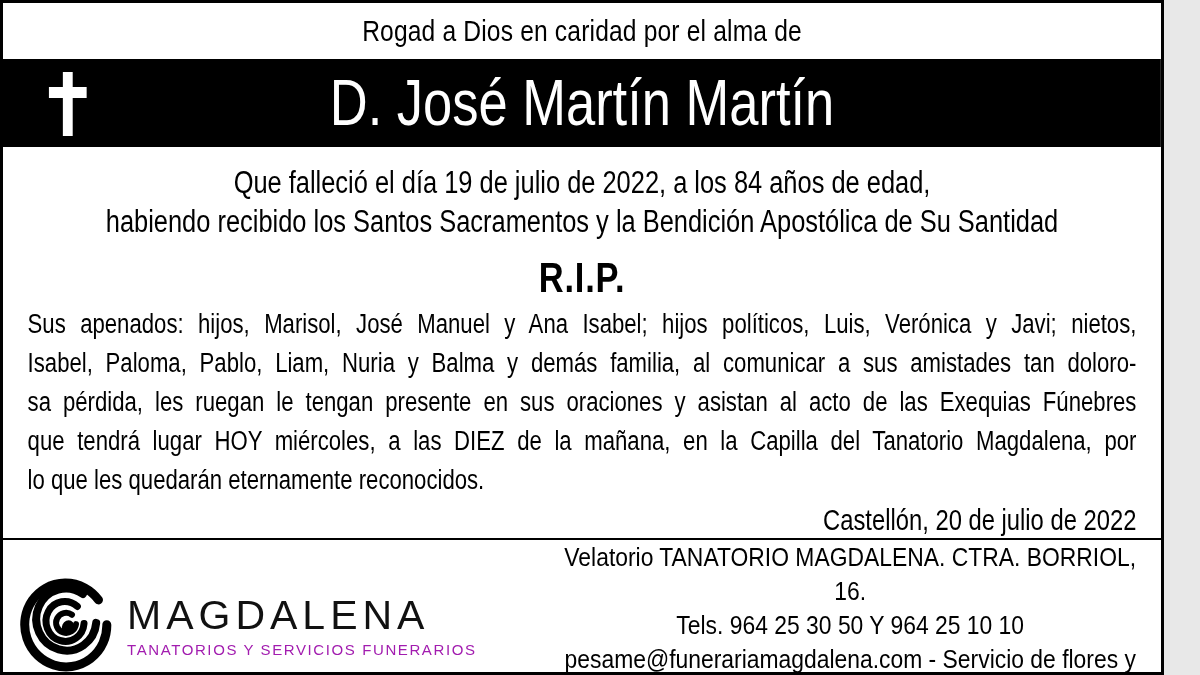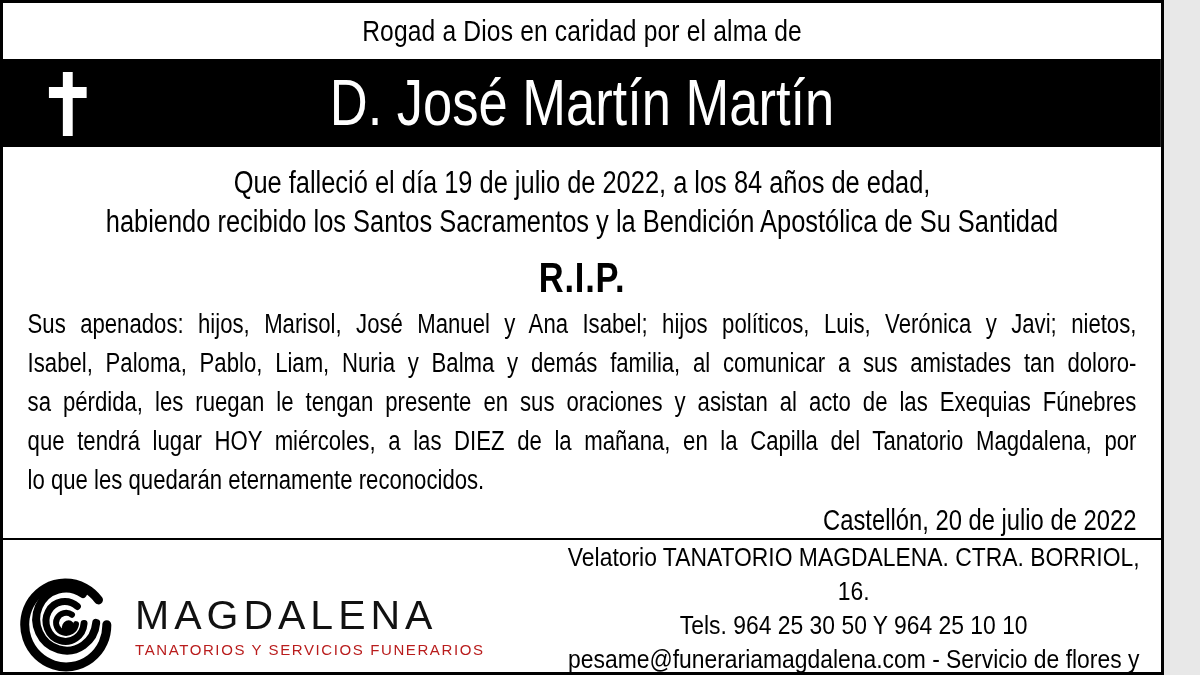--- a/index.html
+++ b/index.html
@@ -98,35 +98,35 @@
   }
 
   .footer {
     margin-top: auto;
     border-top: 2px solid #000000;
     flex: 0 0 128px;
     display: flex; align-items: center;
     padding: 0 18px 0 14px;
   }
   .brand {
-    display: flex; align-items: center; gap: 18px;
+    display: flex; align-items: center; gap: 10px;
   }
   .rose { width: 100px; height: 100px; flex: 0 0 auto; }
   .brand-text { display: flex; flex-direction: column; }
   .brand-name {
     font-size: 41px;
     letter-spacing: 5px;
     line-height: 44px;
     color: #111;
   }
   .brand-tagline {
     font-size: 15px;
     letter-spacing: 1.6px;
     margin-top: 4px;
-    color: #b91c1c;
+    color: #a21caf;
   }
   .contact {
     flex: 1;
     text-align: center;
   }
   .contact-inner {
     transform: scaleX(0.88);
     transform-origin: 100% 50%;
     font-size: 26px;
     line-height: 34px;

